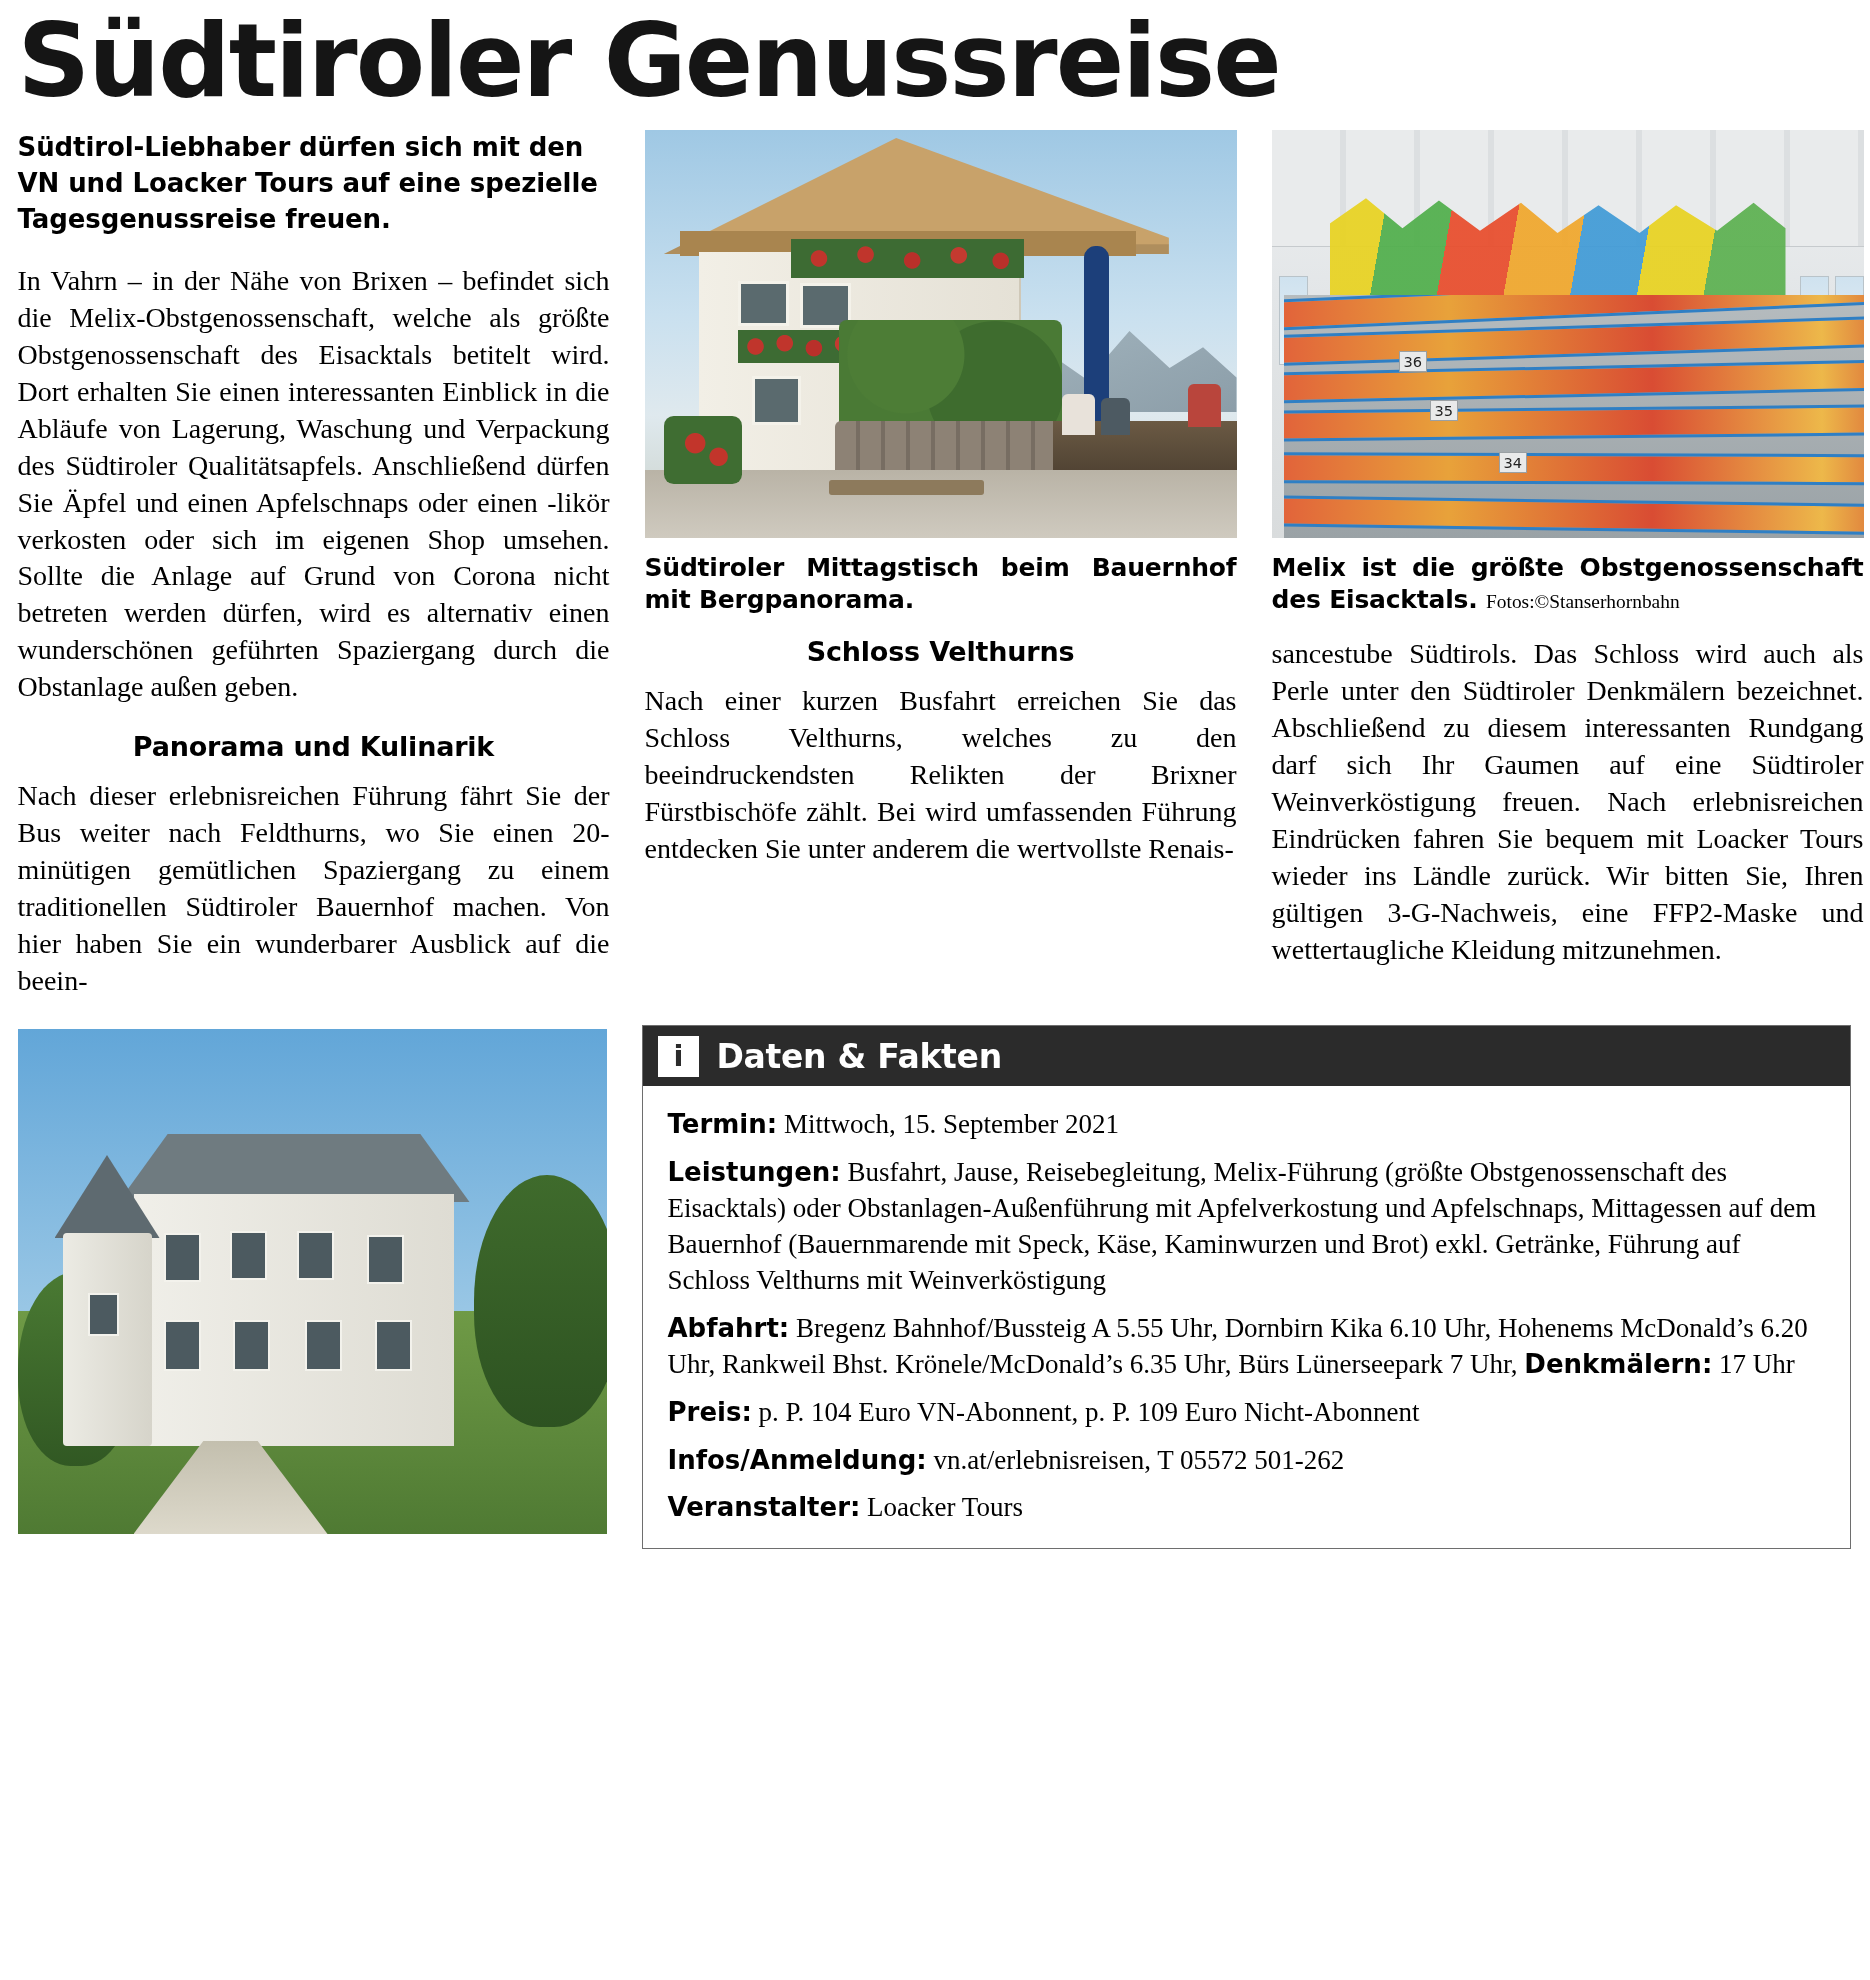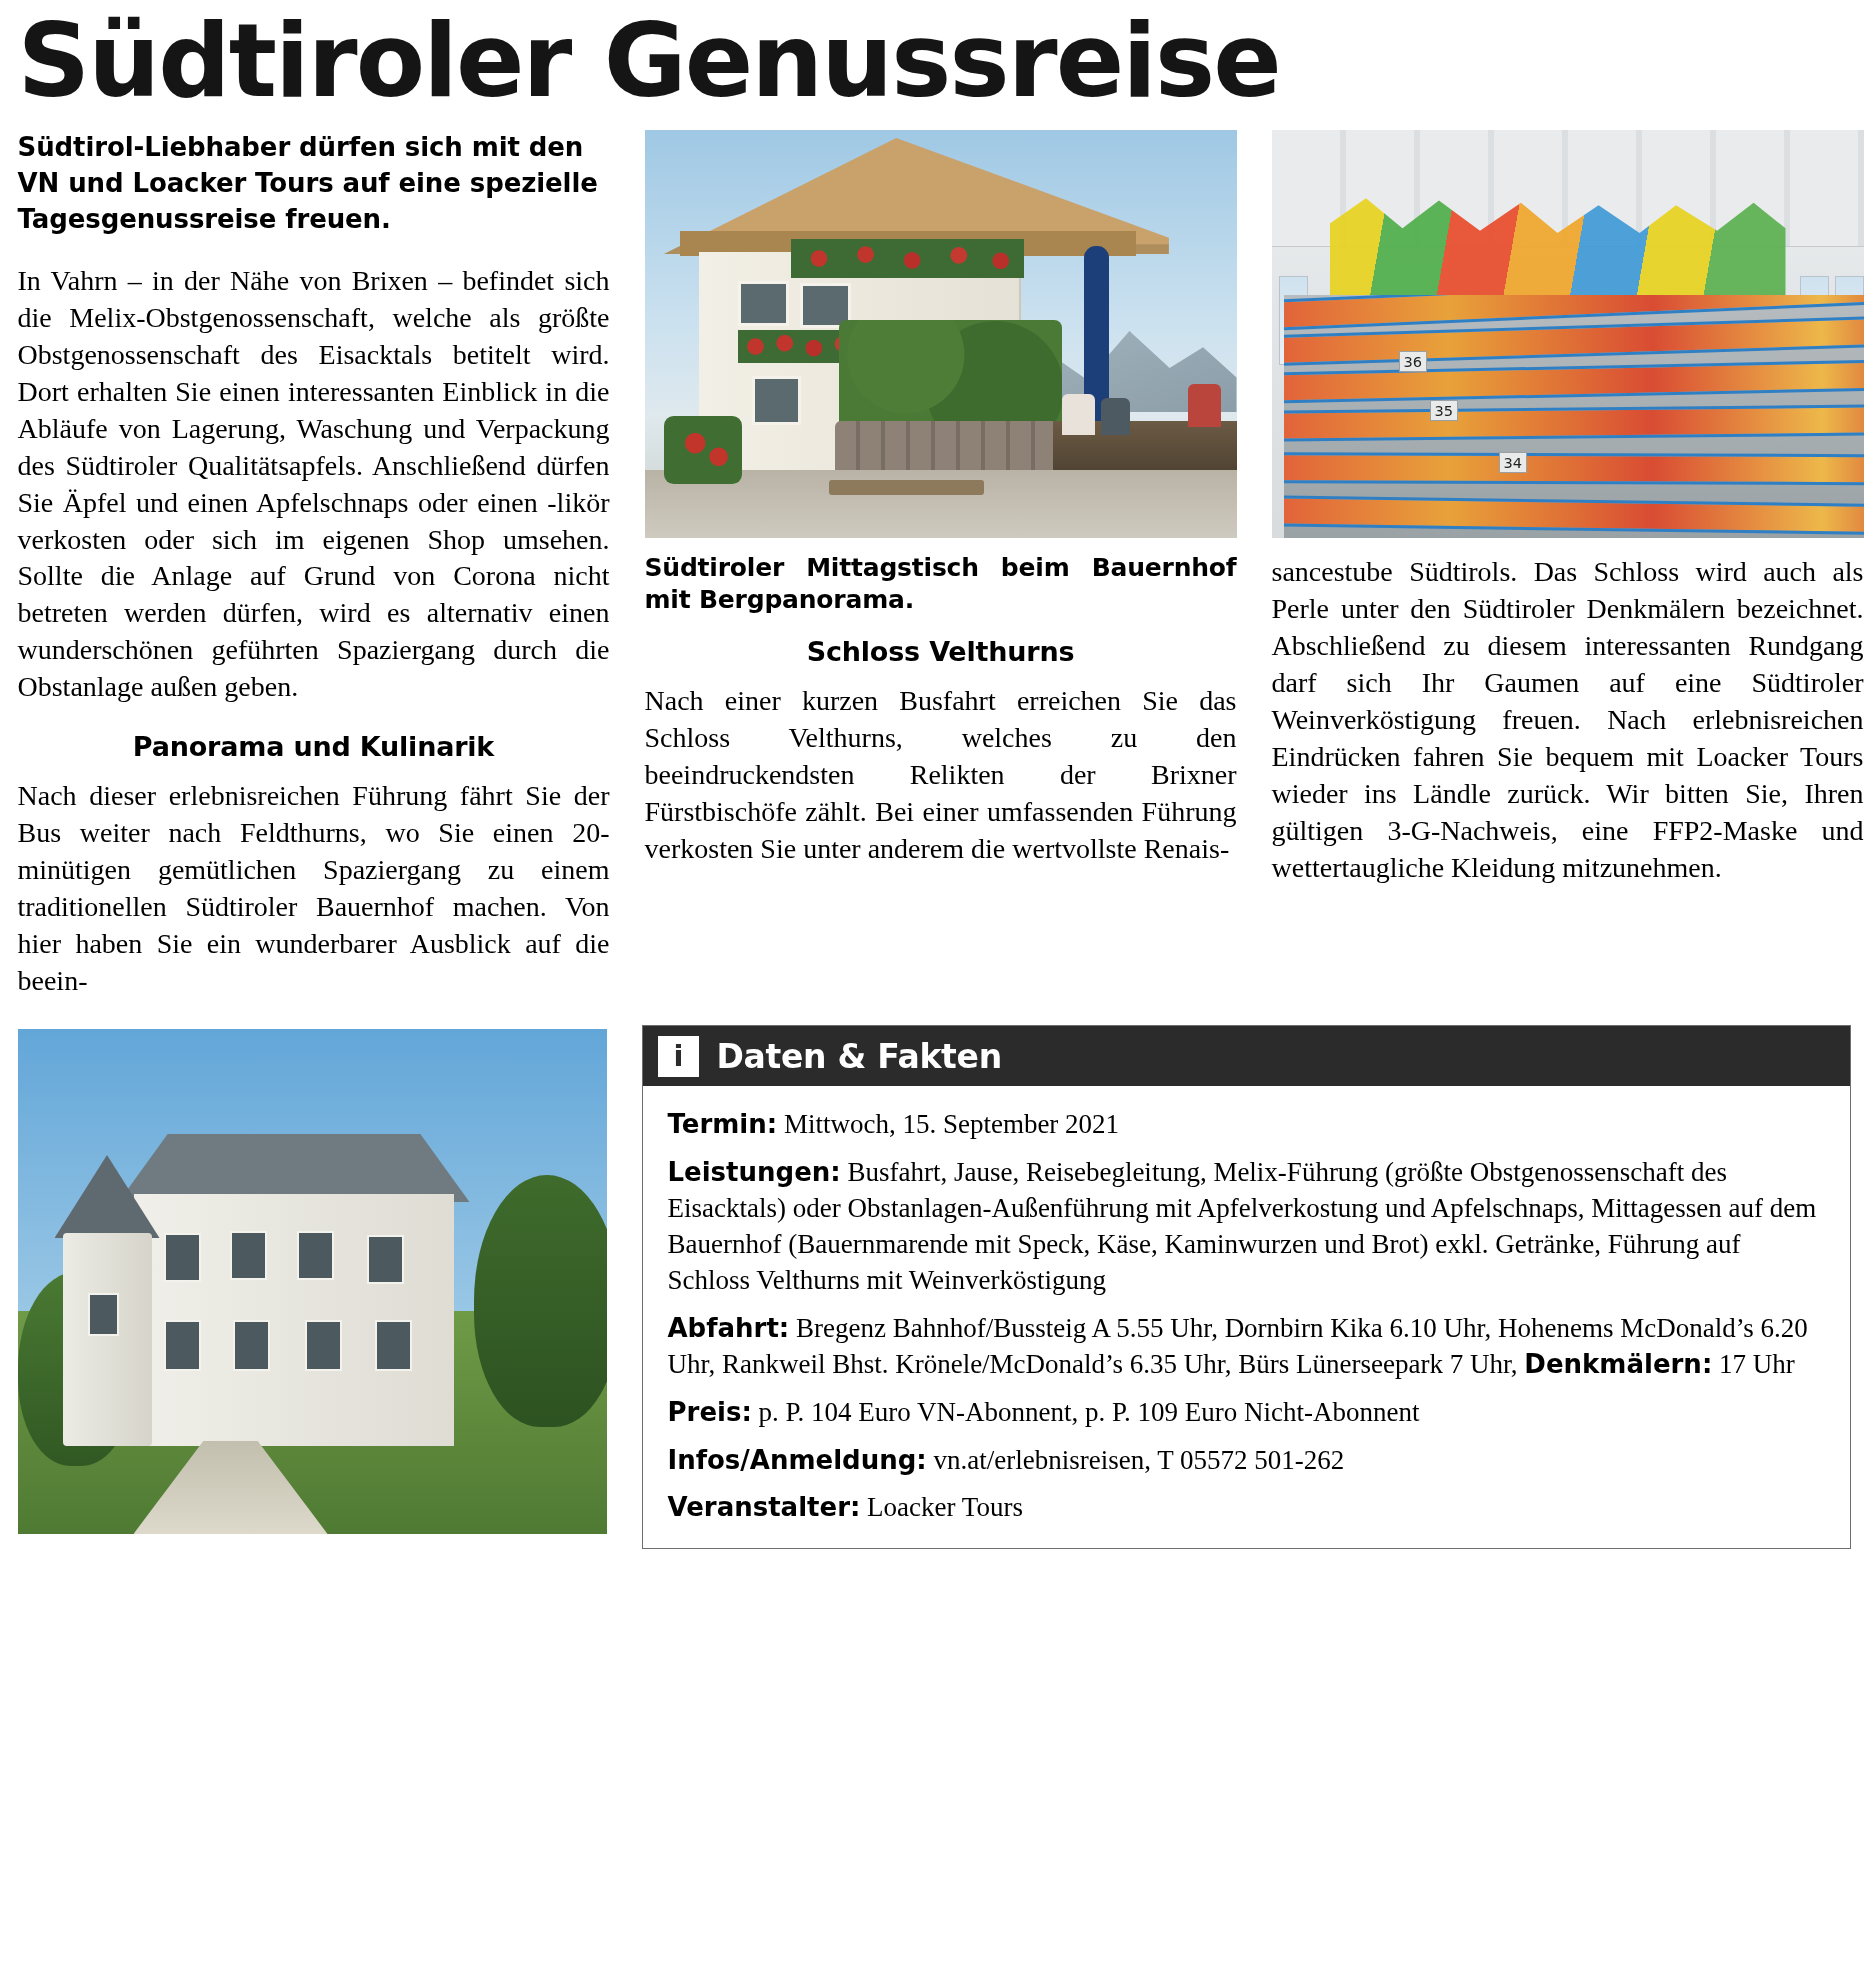--- a/index.html
+++ b/index.html
@@ -326,21 +326,21 @@
         <div class="ph1-ground"></div>
         <div class="ph1-table"></div>
         <div class="ph1-plant"></div>
       </div>
 
       <p class="caption">
         <span>Südtiroler Mittagstisch beim Bauernhof mit Bergpanorama.</span>
       </p>
 
       <h3 class="subhead">Schloss Velthurns</h3>
-      <p class="body">Nach einer kurzen Busfahrt erreichen Sie das Schloss Velthurns, welches zu den beeindruckendsten Relikten der Brixner Fürstbischöfe zählt. Bei einer umfassenden Führung verkosten Sie unter anderem die wertvollste Renais-</p>
+      <p class="body">Nach einer kurzen Busfahrt erreichen Sie das Schloss Velthurns, welches zu den beeindruckendsten Relikten der Brixner Fürstbischöfe zählt. Bei wird umfassenden Führung entdecken Sie unter anderem die wertvollste Renais-</p>
     </div>
 
     <div class="col">
 
       <div class="photo top">
         <div class="ph2-wall"></div>
         <div class="ph2-ceiling"></div>
         <div class="ph2-color"></div>
         <div class="ph2-window" style="left:7.8px;"></div>
         <div class="ph2-window" style="left:528px;"></div>
@@ -351,20 +351,24 @@
           <div class="ph2-lane" style="top:78px; width:679px; transform:rotate(-1.2deg);"></div>
           <div class="ph2-lane" style="top:116px;width:679px; transform:rotate(-0.6deg);"></div>
           <div class="ph2-lane" style="top:157px;width:679px; transform:rotate(0.2deg);"></div>
           <div class="ph2-lane" style="top:200px;width:679px; transform:rotate(0.8deg);"></div>
           <span class="ph2-num" style="left:115px;top:56px;">36</span>
           <span class="ph2-num" style="left:146px;top:105px;">35</span>
           <span class="ph2-num" style="left:215px;top:157px;">34</span>
         </div>
       </div>
 
+      <p class="caption">
+        <span>Melix ist die größte Obstgenossenschaft des Eisacktals.</span>
+        <span class="credit">Fotos:©Stanserhornbahn</span>
+      </p>
 
       <p class="body">sancestube Südtirols. Das Schloss wird auch als Perle unter den Südtiroler Denkmälern bezeichnet. Abschließend zu diesem interessanten Rundgang darf sich Ihr Gaumen auf eine Südtiroler Weinverköstigung freuen. Nach erlebnisreichen Eindrücken fahren Sie bequem mit Loacker Tours wieder ins Ländle zurück. Wir bitten Sie, Ihren gültigen 3-G-Nachweis, eine FFP2-Maske und wettertaugliche Kleidung mitzunehmen.</p>
     </div>
   </div>
 
   <div class="bottom-grid">
 
     <div class="photo castle">
       <div class="ph3-sky"></div>
       <div class="ph3-hill"></div>

